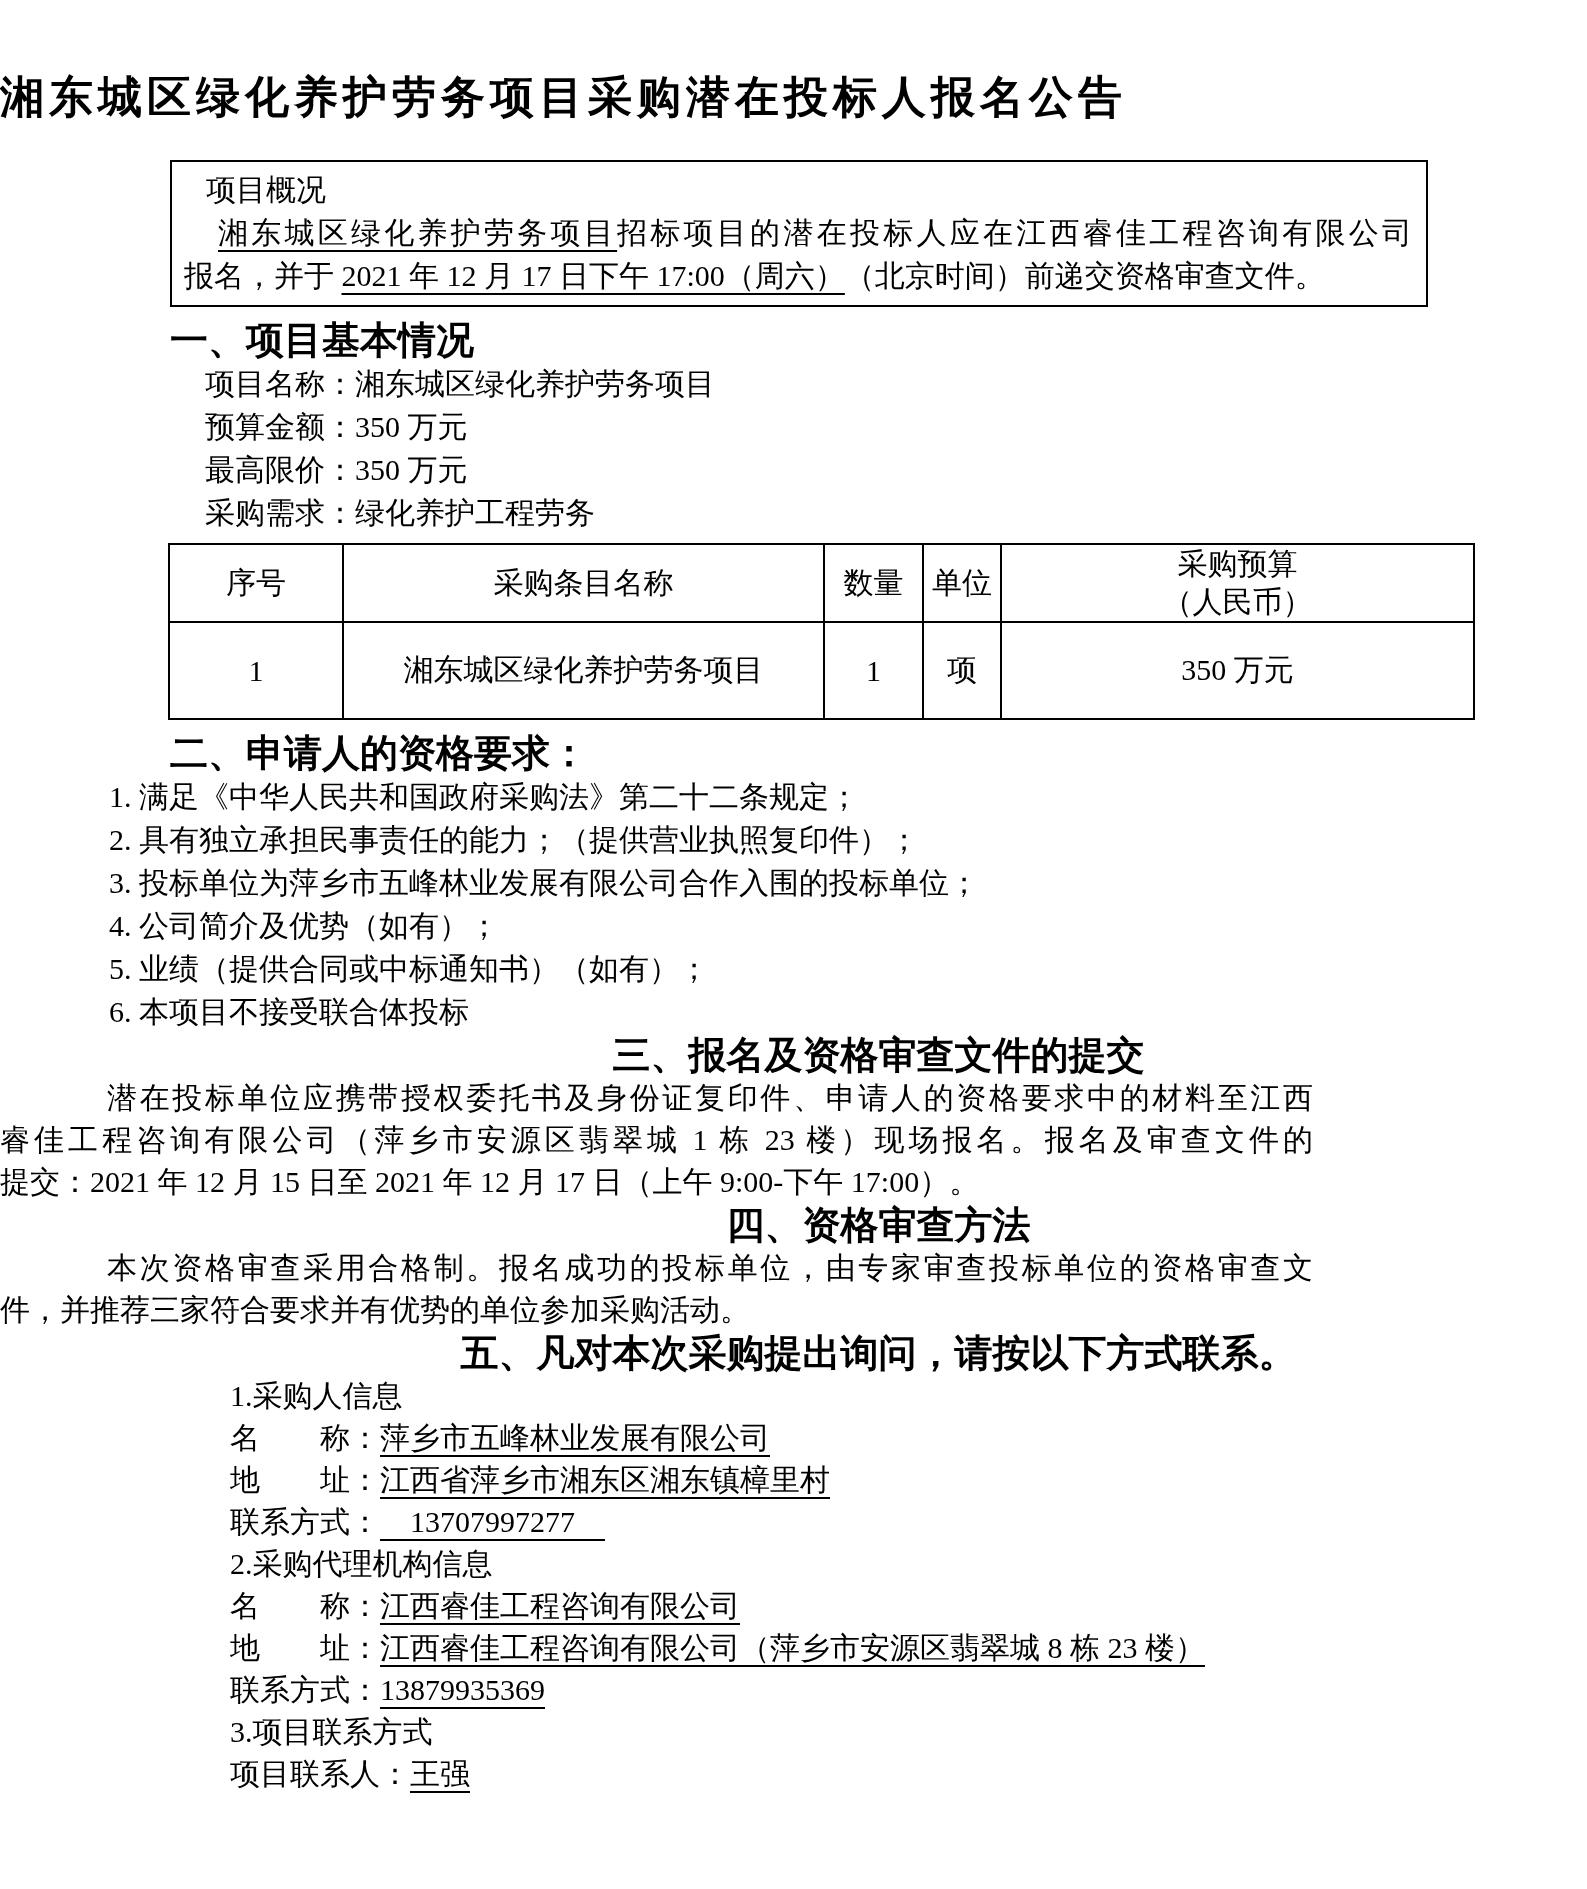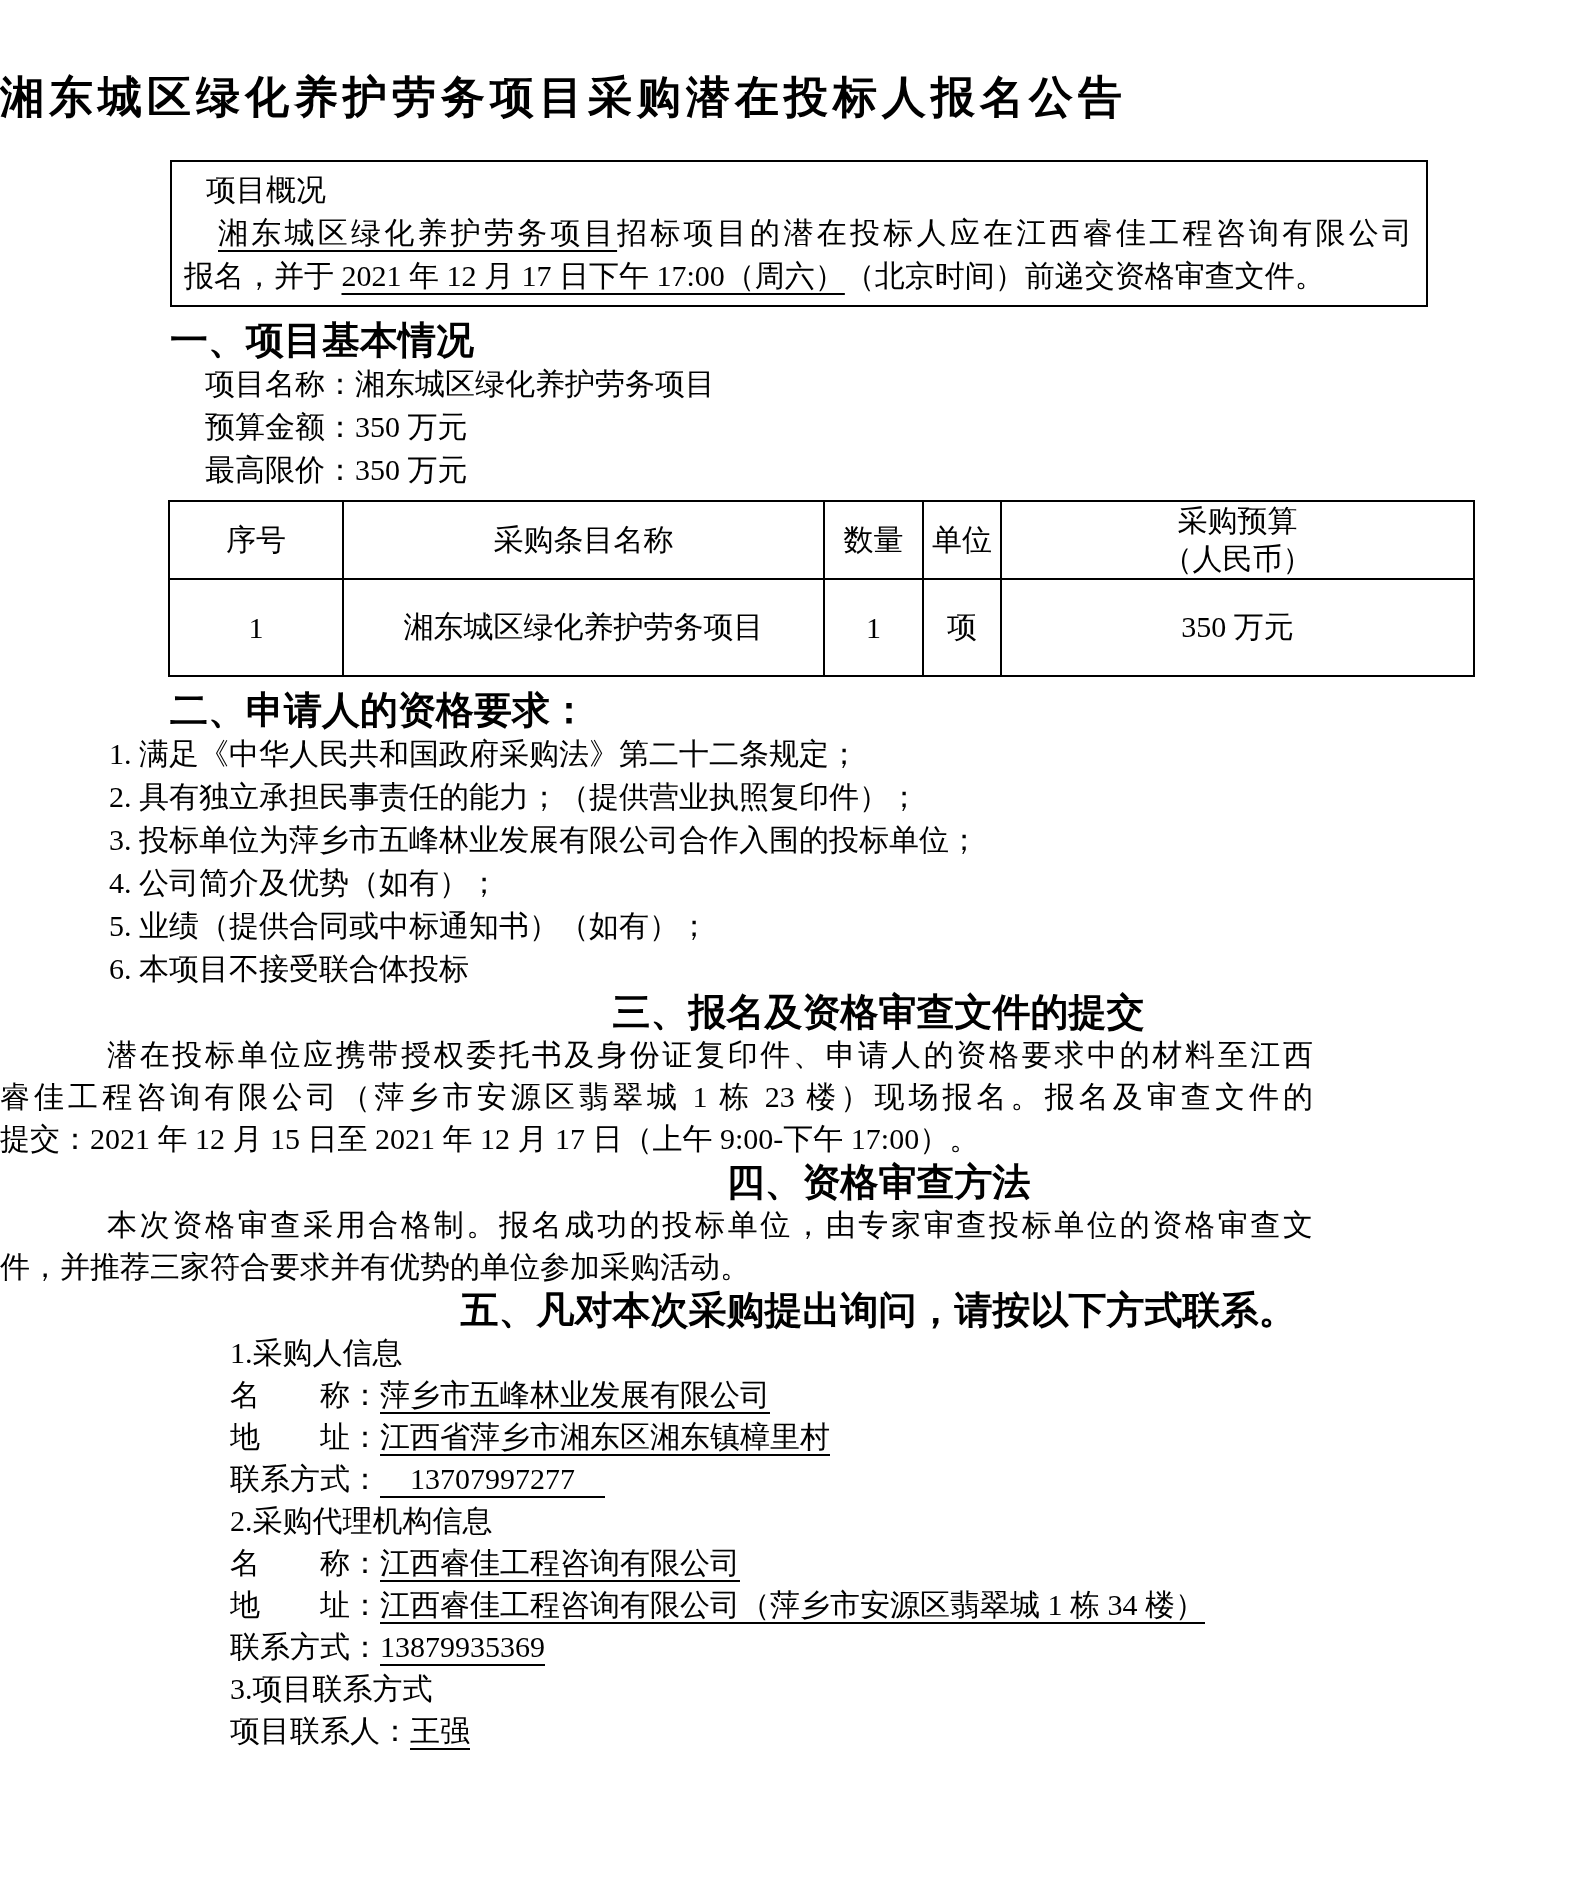--- a/index.html
+++ b/index.html
@@ -75,20 +75,21 @@
   <div class="box">
     <div class="box-heading">项目概况</div>
     <div class="box-line1 jline"><span class="u">湘东城区绿化养护劳务项目</span><span>招标项目的潜在投标人应在江西睿佳工程咨询有限公司</span></div>
     <div><span>报名，并于 </span><span class="u">2021 年 12 月 17 日下午 17:00（周六）</span><span>（北京时间）前递交资格审查文件。</span></div>
   </div>
 
   <div class="sec-heading">一、项目基本情况</div>
   <div class="info">项目名称：湘东城区绿化养护劳务项目</div>
   <div class="info">预算金额：350 万元</div>
   <div class="info">最高限价：350 万元</div>
+  <div class="info">采购需求：绿化养护工程劳务</div>
 
   <table class="items">
     <colgroup>
       <col style="width:174px">
         <col style="width:481px">
         <col style="width:99px">
         <col style="width:78px">
         <col style="width:473px">
     </colgroup>
     <tbody>
@@ -131,19 +132,19 @@
 
   <div class="sec-heading tight">五、凡对本次采购提出询问，请按以下方式联系。</div>
 
   <div class="c5">1.采购人信息</div>
   <div class="c5"><span>名　　称：</span><span class="u">萍乡市五峰林业发展有限公司</span></div>
   <div class="c5"><span>地　　址：</span><span class="u">江西省萍乡市湘东区湘东镇樟里村</span></div>
   <div class="c5"><span>联系方式：</span><span class="u">　13707997277　</span></div>
 
   <div class="c5">2.采购代理机构信息</div>
   <div class="c5"><span>名　　称：</span><span class="u">江西睿佳工程咨询有限公司</span></div>
-  <div class="c5"><span>地　　址：</span><span class="u">江西睿佳工程咨询有限公司（萍乡市安源区翡翠城 1 栋 34 楼）</span></div>
+  <div class="c5"><span>地　　址：</span><span class="u">江西睿佳工程咨询有限公司（萍乡市安源区翡翠城 8 栋 23 楼）</span></div>
   <div class="c5"><span>联系方式：</span><span class="u">13879935369</span></div>
 
   <div class="c5">3.项目联系方式</div>
   <div class="c5"><span>项目联系人：</span><span class="u">王强</span></div>
 
 </div>
 
 </body></html>

